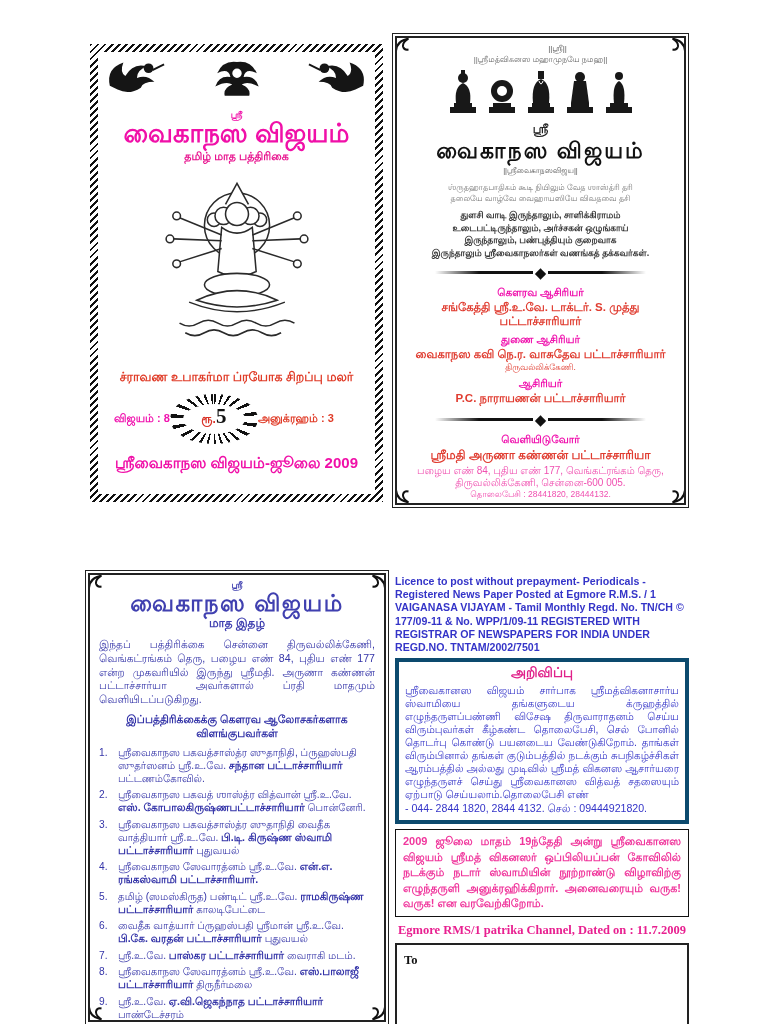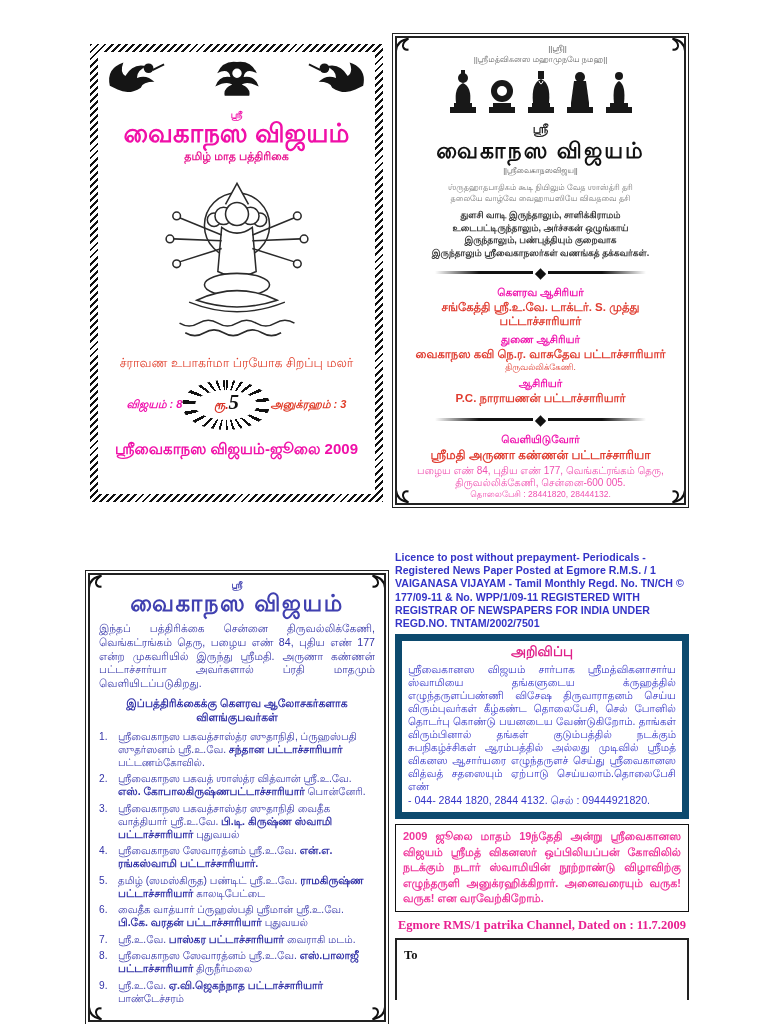--- a/index.html
+++ b/index.html
@@ -14,22 +14,22 @@
   
   #cover{left:90px;top:44px;width:293px;height:458px;box-sizing:border-box;
     border:8px solid #111;
     border-image:repeating-linear-gradient(135deg,#111 0 2px,#fff 2px 5px) 8;
     background:#fff;text-align:center;overflow:hidden;}
   #cover .artrow{display:flex;justify-content:space-between;align-items:flex-start;padding:3px 6px 0 6px;height:56px;}
   #cover .sri-small{color:#f010a8;font-size:9px;font-weight:bold;line-height:8px;}
   #cover .cv-title{color:#f010a8;font-weight:bold;font-size:26px;line-height:28px;margin-top:0;}
   #cover .cv-sub{color:#e8128e;font-weight:bold;font-size:11px;margin-top:3px;}
   #cover .deity{margin-top:4px;}
-  #cover .special{color:#e03c28;font-weight:normal;font-size:12.5px;margin-top:2px;}
-  #cover .pricerow{display:flex;justify-content:center;align-items:center;padding:0 16px;margin-top:8px;font-style:italic;}
+  #cover .special{color:#e03c28;font-weight:bold;font-size:12.5px;margin-top:16px;}
+  #cover .pricerow{display:flex;justify-content:flex-start;align-items:center;padding:0 16px;margin-top:8px;}
   #cover .vij{color:#f013ae;font-weight:bold;font-size:11px;}
   #cover .anu{color:#e03c28;font-weight:bold;font-size:11px;}
   .burst{width:88px;height:50px;border-radius:50%;background:repeating-conic-gradient(#111 0deg 5deg,#fff 5deg 16deg);
     display:flex;align-items:center;justify-content:center;}
   .burst-inner{width:62px;height:30px;border-radius:50%;background:#fff;display:flex;align-items:baseline;justify-content:center;}
   .burst-inner .rs{color:#d93025;font-weight:bold;font-size:12px;}
   .burst-inner .val{color:#111;font-weight:bold;font-size:21px;font-family:"Liberation Serif",serif;}
   #cover .cv-footer{color:#f010a8;font-weight:bold;font-size:15px;margin-top:10px;}
 
   
@@ -67,23 +67,23 @@
   #contents .ct-title{text-align:center;color:#4040b0;font-weight:bold;font-size:23px;letter-spacing:1.5px;line-height:24px;}
   #contents .ct-sub{text-align:center;color:#4040b0;font-weight:bold;font-size:12px;margin-top:1px;}
   #contents .intro{font-size:10.6px;line-height:13.8px;text-align:justify;margin-top:7px;}
   #contents .adv-head{font-weight:bold;font-size:10.8px;text-align:center;margin:6px 0 5px 0;}
   .adv{display:flex;font-size:10.2px;line-height:13px;margin-bottom:3.5px;}
   .adv .num{width:19px;flex:none;text-align:left;}
   .adv .txt{flex:1;text-align:left;}
   .adv b{font-size:10.6px;}
 
   
-  #regcol{left:395px;top:551px;width:294px;height:449px;box-sizing:border-box;overflow:hidden;}
+  #regcol{left:395px;top:575px;width:294px;height:449px;box-sizing:border-box;overflow:hidden;}
   #regcol .regtext{color:#3434c8;font-weight:bold;font-size:10.6px;line-height:13.2px;text-align:left;}
-  .noticebox{border:7px solid #0c4a6e;margin-top:4px;padding:3px 6px 4px 6px;}
+  .noticebox{border:4px solid #0c4a6e;margin-top:4px;padding:3px 6px 4px 6px;}
   .noticebox .nb-head{text-align:center;color:#e0218a;font-weight:bold;font-size:13.5px;}
   .noticebox .nb-body{color:#3434c8;font-size:10.4px;line-height:13px;text-align:justify;margin-top:2px;}
   .noticebox .nb-phone{color:#3434c8;font-weight:normal;font-size:10.6px;margin-top:1px;}
   .eventbox{border:1.5px solid #111;margin-top:5px;padding:4px 7px;}
   .eventbox .ev-body{color:#f0369c;font-weight:bold;font-size:11px;line-height:15.5px;text-align:justify;}
   .channel{font-family:"Liberation Serif","DejaVu Serif",serif;color:#e82090;font-weight:bold;
     font-size:12.5px;text-align:center;margin-top:6px;}
   .tobox{border:2px solid #222;height:96px;margin-top:5px;padding:5px 7px;box-sizing:border-box;}
   .tobox .to{font-family:"Liberation Serif","DejaVu Serif",serif;font-weight:bold;font-size:12.5px;color:#111;}
 
@@ -299,20 +299,21 @@
       </svg></span>
   <span class="corner c-bl"><svg viewBox="0 0 20 20" width="18" height="18">
         <path d="M1 19 Q1 5 15 3 Q8 7 9 12 Q10 16 15 15" fill="none" stroke="#111" stroke-width="2.2"></path>
       </svg></span>
   <span class="corner c-br"><svg viewBox="0 0 20 20" width="18" height="18">
         <path d="M1 19 Q1 5 15 3 Q8 7 9 12 Q10 16 15 15" fill="none" stroke="#111" stroke-width="2.2"></path>
       </svg></span>
 
   <div class="sri-small">ஸ்ரீ</div>
   <div class="ct-title">வைகாநஸ விஜயம்</div>
+  <div class="ct-sub">மாத இதழ்</div>
   <div class="intro">இந்தப் பத்திரிக்கை சென்னை திருவல்லிக்கேணி, வெங்கட்ரங்கம் தெரு, பழைய எண் 84, புதிய எண் 177 என்ற முகவரியில் இருந்து ஸ்ரீமதி. அருணா கண்ணன் பட்டாச்சார்யா அவர்களால் ப்ரதி மாதமும் வெளியிடப்படுகிறது.</div>
   <div class="adv-head">இப்பத்திரிக்கைக்கு கௌரவ ஆலோசகர்களாக விளங்குபவர்கள்</div>
   <div>
       <div class="adv">
         <span class="num">1.</span>
         <span class="txt"><span>ஸ்ரீவைகாநஸ பகவத்சாஸ்த்ர ஸுதாநிதி, ப்ருஹஸ்பதி ஸுதர்ஸனம் ஸ்ரீ.உ.வே. </span><b>சந்தான பட்டாச்சாரியார்</b><span> பட்டணம்கோவில்.</span></span>
       </div>
       <div class="adv">
         <span class="num">2.</span>
         <span class="txt"><span>ஸ்ரீவைகாநஸ பகவத் ஶாஸ்த்ர வித்வான் ஸ்ரீ.உ.வே. </span><b>எஸ். கோபாலகிருஷ்ணபட்டாச்சாரியார்</b><span> பொன்னேரி.</span></span>

